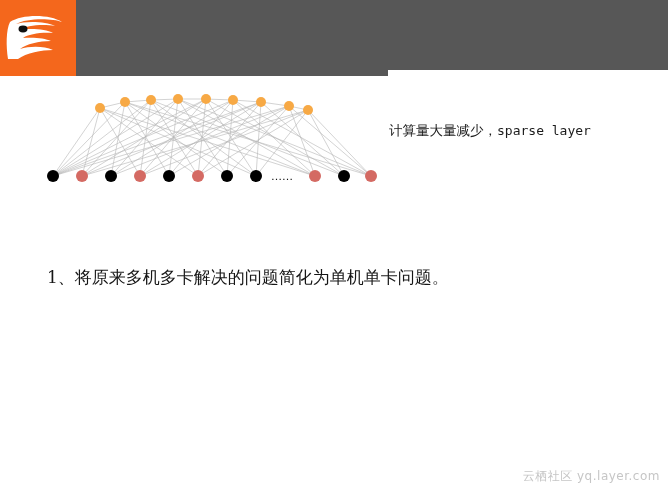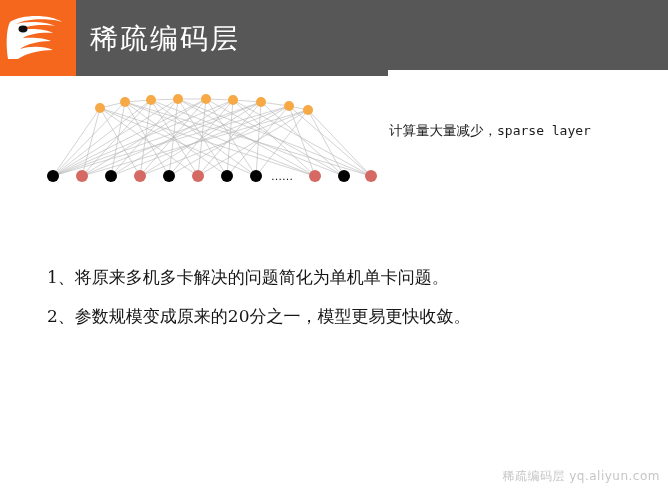--- a/index.html
+++ b/index.html
@@ -125,21 +125,20 @@
   <div class="header-dark"></div>
   <div class="header-dark-thin"></div>
 
   <div class="logo-box">
     <svg class="logo-glyph" viewBox="0 0 64 52">
       <path d="M4 10 C16 2, 44 2, 56 10 C46 6, 20 6, 10 12 C18 9, 40 9, 49 14 C38 12, 20 13, 13 18 C24 16, 40 17, 47 21 C36 20, 22 22, 17 26 C27 25, 39 26, 45 29 C33 29, 20 32, 14 37 C24 34, 38 34, 47 38 C36 38, 20 41, 12 47 L2 47 C0 34, 0 18, 4 10 Z" fill="#ffffff"></path>
       <ellipse cx="17" cy="17" rx="4.5" ry="3.4" fill="#111111"></ellipse>
     </svg>
   </div>
 
-  <div class="title-text">稀疏编码层</div>
 </div>
 
 <svg class="diagram" viewBox="0 0 360 110">
   <g stroke="#b5b5b5" stroke-width="0.6" fill="none">
 
     <line x1="82" y1="20" x2="35" y2="88"></line>
       <line x1="82" y1="20" x2="64" y2="88"></line>
       <line x1="82" y1="20" x2="122" y2="88"></line>
       <line x1="82" y1="20" x2="180" y2="88"></line>
       <line x1="82" y1="20" x2="238" y2="88"></line>
@@ -231,16 +230,15 @@
 
   <text x="253" y="92" font-size="11" fill="#111111" font-family="DejaVu Sans, sans-serif">……</text>
 </svg>
 
 <div class="note">
   <span>计算量大量减少，</span><span class="mono">sparse layer</span><br>
 </div>
 
 <div class="bullets">
   <div class="bullet-line">1、将原来多机多卡解决的问题简化为单机单卡问题。</div>
-  <div class="bullet-line">2、参数规模变成原来的20分之一，模型更易更快收敛。</div>
 </div>
 
-<div class="watermark">稀疏编码层 yq.aliyun.com</div>
+<div class="watermark">云栖社区 yq.layer.com</div>
 
 </body></html>

